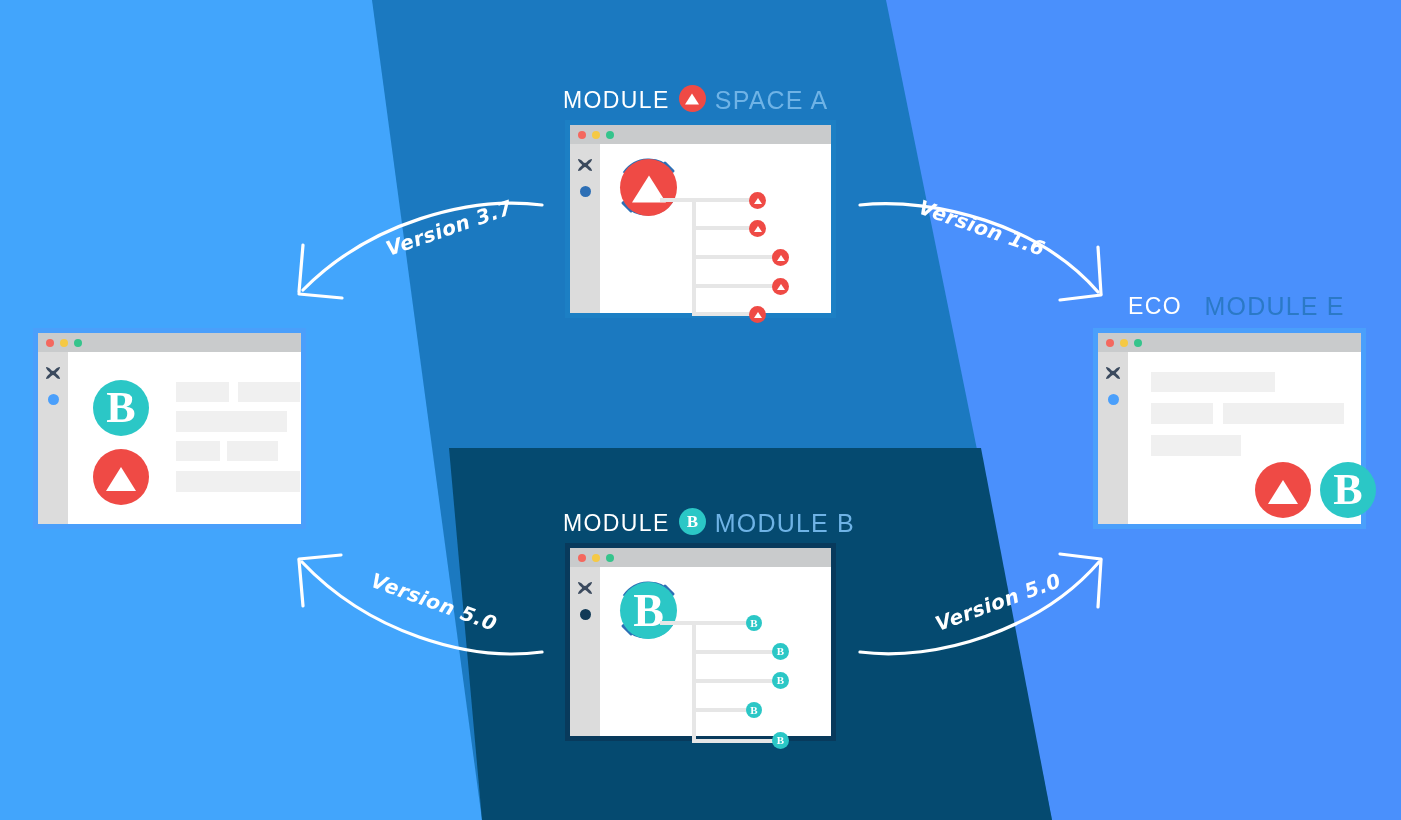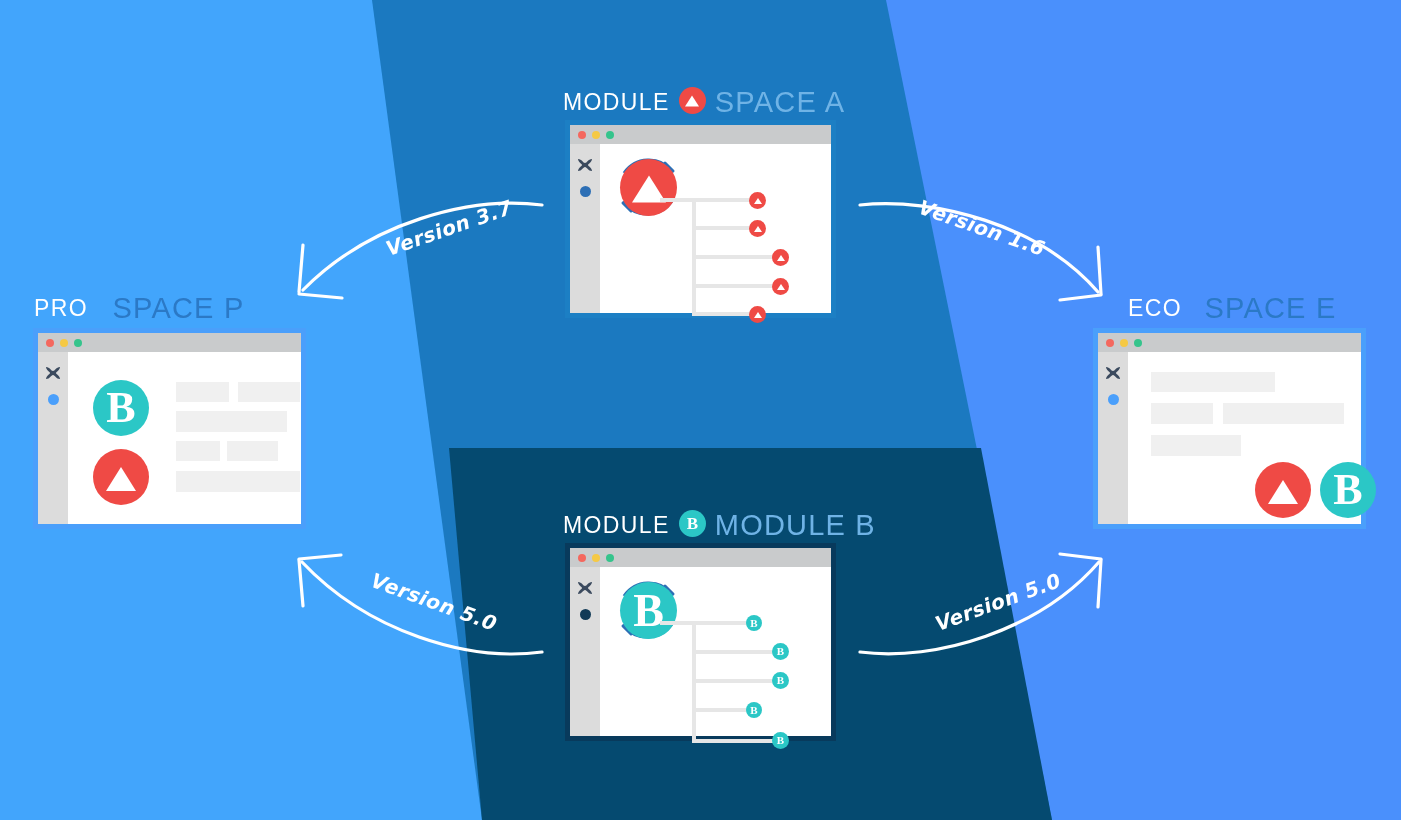--- a/index.html
+++ b/index.html
@@ -25,21 +25,21 @@
     clip-path:polygon(449px 448px, 981px 448px, 1052px 820px, 482px 820px);
   }
 
   
   .heading{position:absolute;white-space:nowrap;}
   .heading .h-main{
     font-size:23px;letter-spacing:1.4px;color:#ffffff;font-weight:400;
     vertical-align:middle;
   }
   .heading .h-sub{
-    font-size:29px;letter-spacing:1.2px;font-weight:400;vertical-align:middle;
+    font-size:25px;letter-spacing:1.2px;font-weight:400;vertical-align:middle;
   }
   .heading.on-mid .h-sub{color:#6fb3e6;}
   .heading.on-left .h-sub{color:#2b79c6;}
   .heading.on-right .h-sub{color:#2b79c6;}
   .badge{
     display:inline-block;vertical-align:middle;width:27px;height:27px;border-radius:50%;
     position:relative;margin:0 9px 0 9px;top:-2px;
   }
   .badge.red{background:#ef4a45;}
   .badge.teal{background:#2bc7c6;}
@@ -139,28 +139,24 @@
   </div>
 
   <div class="heading on-mid" style="left:563px;top:86px;">
     <span class="h-main">MODULE</span><span class="badge red"><span class="tri"></span></span><span class="h-sub">SPACE A</span>
   </div>
 
   <div class="heading on-mid" style="left:563px;top:509px;">
     <span class="h-main">MODULE</span><span class="badge teal"><span class="bletter">B</span></span><span class="h-sub">MODULE B</span>
   </div>
 
-  <div class="heading on-left" style="left:34px;top:292px;">
-    <span class="h-main">PRO</span>
-    <span class="h-sub" style="margin-left:20px;">SPACE P</span>
-  </div>
 
   <div class="heading on-right" style="left:1128px;top:292px;">
     <span class="h-main">ECO</span>
-    <span class="h-sub" style="margin-left:18px;">SPACE E</span>
+    <span class="h-sub" style="margin-left:18px;">MODULE E</span>
   </div>
 
   <div class="win bordered" style="left:565px;top:120px;width:271px;height:198px;">
     <div class="win-frame">
       <div class="titlebar">
         <span class="dot r"></span>
         <span class="dot y"></span>
         <span class="dot g"></span>
       </div>
       <div class="win-body">

